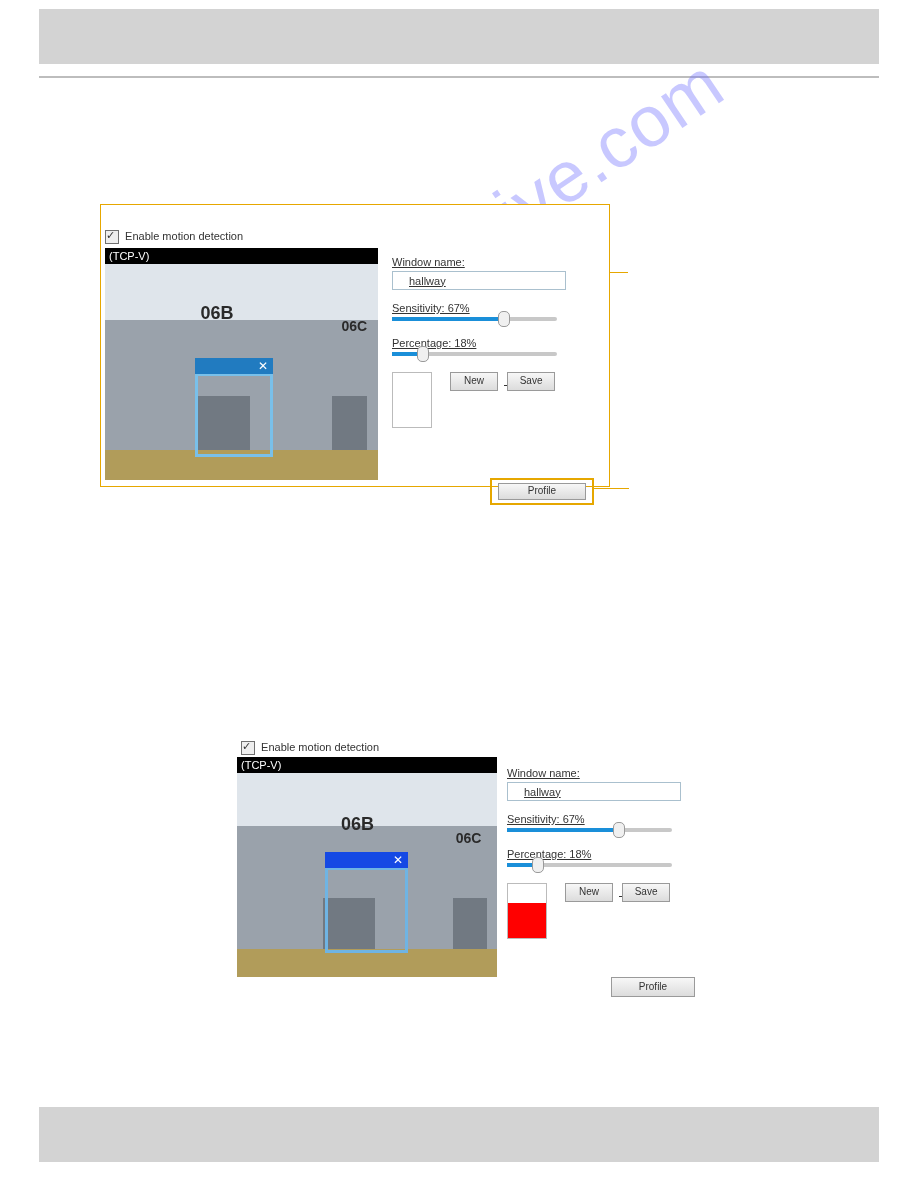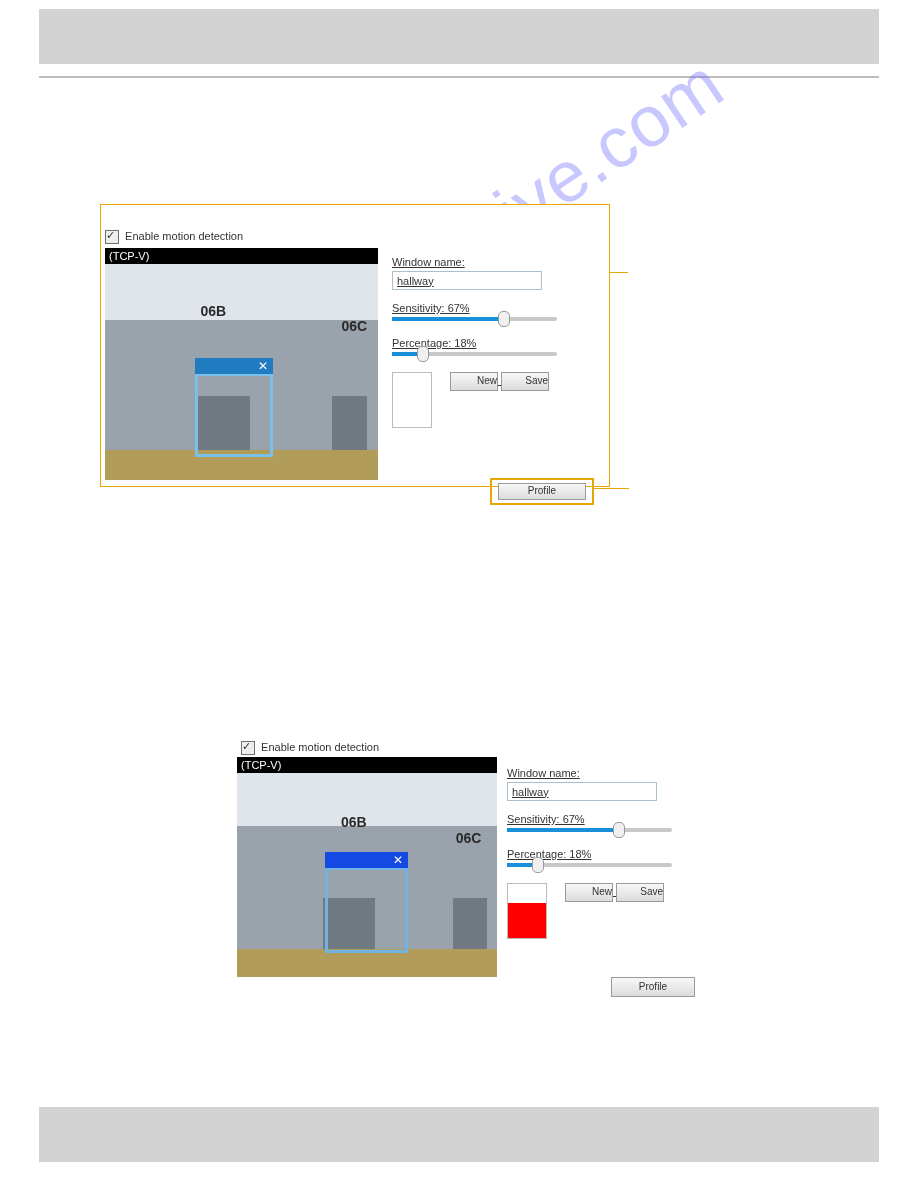--- a/index.html
+++ b/index.html
@@ -109,21 +109,21 @@
     left: 0; top: 16px;
     right: 0; bottom: 0;
     background: linear-gradient(180deg, #dde2e7 0%, #dde2e7 38%, #b1b7be 39%, #8f969e 70%, #9aa0a7 72%, #88909a 100%);
     overflow: hidden;
   }
   .sky { position:absolute; left:0; top:0; right:0; height:26%; background:#dfe5eb;}
   .building { position:absolute; left:0; top:26%; right:0; bottom:10%; background:#9aa2ab;}
   .ground  { position:absolute; left:0; bottom:0; right:0; height:14%; background:#b19c5a;}
   .sign06b {
     position:absolute; left:35%; top:18%;
-    font-weight:bold; font-size:14px; color:#2a2a2a;
+    font-weight:bold; font-size:18px; color:#2a2a2a;
   }
   .sign06c {
     position:absolute; right:4%; top:25%;
     font-weight:bold; font-size:14px; color:#2a2a2a;
   }
   .panel2 .sign06b { left:40%; top:20%; }
   .panel2 .sign06c { right:6%; top:28%; }
 
   .door { position:absolute; width:20%; height:25%; background:#717982; }
 
@@ -156,21 +156,21 @@
     color: #333;
     text-decoration: underline;
   }
   .lbl { margin-bottom: 3px; }
   .text-input {
     width: 140px;
     height: 17px;
     border: 1px solid #aac0ce;
     background: #fff;
     font-size: 11px;
-    padding: 0 4px;
+    padding: 0 16px;
     color: #333;
     margin-bottom: 12px;
     display:block;
   }
   .slider-track {
     position: relative;
     width: 165px;
     height: 4px;
     background: #c8c8c8;
     margin-bottom: 16px;
@@ -199,22 +199,23 @@
     display:flex; flex-direction:column-reverse;
   }
   .indicator-fill { background: red; width:100%; }
   .btn {
     display: inline-block;
     width: 46px;
     height: 17px;
     border: 1px solid #9a9a9a;
     background: linear-gradient(180deg,#f7f7f7,#dcdcdc);
     font-size: 10px;
-    text-align: right;
+    text-align: center;
     line-height: 16px;
+    margin-right: 6px;
   }
 
   .profile-btn-container1 {
     position: absolute;
     left: 490px;
     top: 478px;
     width: 104px; height: 27px;
     border: 2px solid #e6a700;
     box-sizing: border-box;
     display:flex; align-items:center; justify-content:center;

